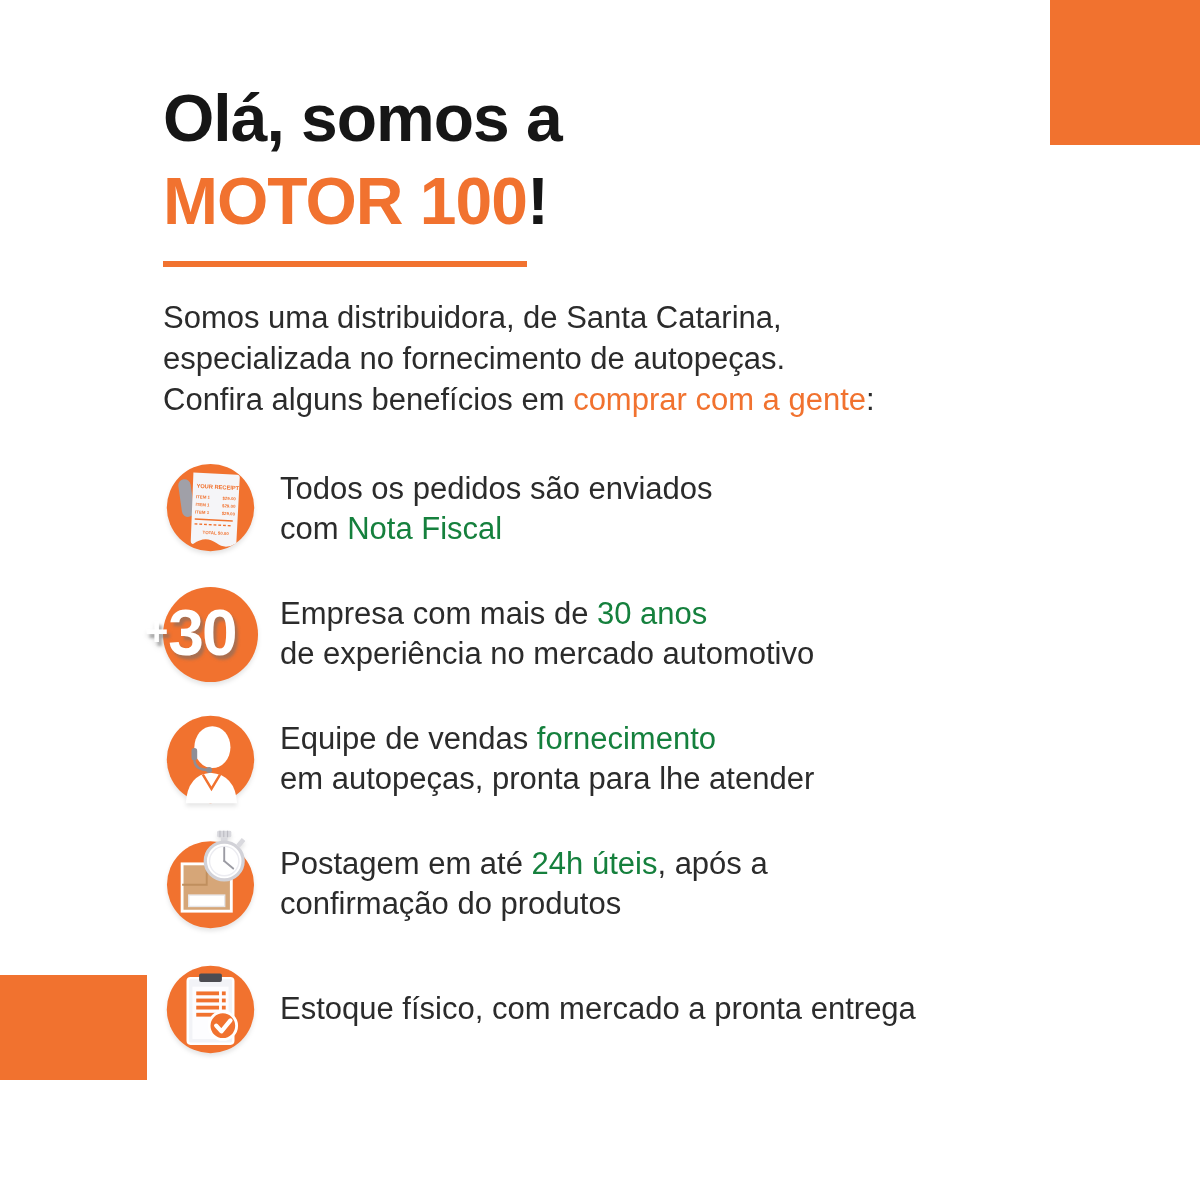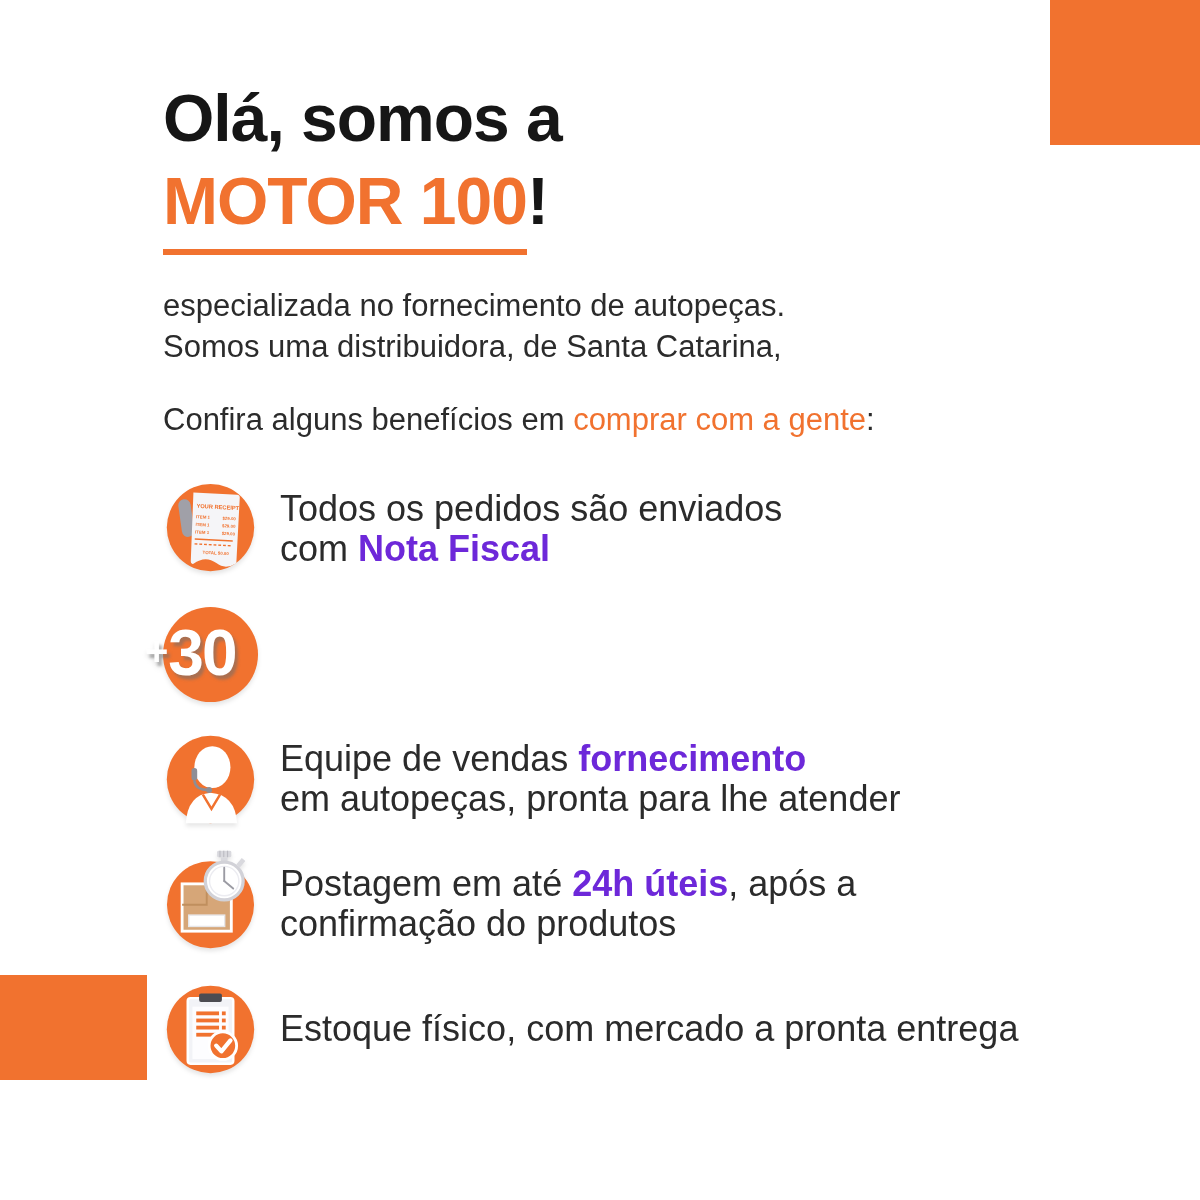--- a/index.html
+++ b/index.html
@@ -9,36 +9,36 @@
   
   .sq-tr{position:absolute;top:0;right:0;width:150px;height:145px;background:#F1722F;}
   .sq-bl{position:absolute;bottom:0;left:0;width:147px;height:105px;background:#F1722F;}
 
   .content{position:absolute;left:163px;top:84px;right:55px;}
 
   
   .title{font-weight:bold;font-size:66px;line-height:1.05;color:#161616;letter-spacing:-1px;margin:0;}
   .title .greet{display:block;margin-bottom:14px;}
   .brand-line{display:block;}
-  .brand{color:#F1722F;display:inline-block;padding-bottom:12px;border-bottom:6px solid #F1722F;}
+  .brand{color:#F1722F;display:inline-block;padding-bottom:24px;border-bottom:6px solid #F1722F;}
   .bang{color:#161616;}
 
   
   .intro{margin-top:30px;font-size:31px;line-height:41px;font-weight:300;color:#2b2b2b;}
-  .lead{margin-top:32px;font-size:31px;line-height:41px;font-weight:300;color:#2b2b2b;}
+  .lead{font-size:31px;line-height:41px;font-weight:300;color:#2b2b2b;}
   .accent{color:#F1722F;}
-  .hl{color:#6d28d9;font-weight:bold;}
+  .hl{color:#15803d;font-weight:normal;}
 
   
   .benefits{margin-top:42px;}
   .row{display:flex;align-items:center;gap:22px;margin-bottom:30px;min-height:95px;}
   .bicon{flex:0 0 95px;width:95px;height:95px;position:relative;overflow:visible;
          filter:drop-shadow(0 3px 2px rgba(0,0,0,0.10));}
   .bicon svg{display:block;}
-  .btext{font-size:36px;line-height:40px;font-weight:300;color:#2b2b2b;white-space:nowrap;}
+  .btext{font-size:31px;line-height:40px;font-weight:300;color:#2b2b2b;white-space:nowrap;}
 
   
   .plus30-circle{position:absolute;inset:0;border-radius:50%;background:#F1722F;}
   .plus30-text{position:absolute;left:-18px;top:50%;transform:translateY(-52%);
       color:#fff;font-weight:bold;white-space:nowrap;
       text-shadow:3px 4px 3px rgba(110,110,110,0.55);}
   .plus30-plus{font-size:40px;vertical-align:10px;}
   .plus30-num{font-size:64px;letter-spacing:-2px;}
 
   
@@ -57,22 +57,22 @@
   <div class="sq-bl"></div>
 
   <div class="content">
 
     <h1 class="title">
       <span class="greet">Olá, somos a</span>
       <span class="brand-line"><span class="brand">MOTOR 100</span><span class="bang">!</span></span>
     </h1>
 
     <div class="intro">
+      <div>Somos uma distribuidora, de Santa Catarina,</div>
       <div>especializada no fornecimento de autopeças.</div>
-      <div>Somos uma distribuidora, de Santa Catarina,</div>
     </div>
 
     <div class="lead"><span>Confira alguns benefícios em </span><span class="accent">comprar com a gente</span><span>:</span></div>
 
     <div class="benefits">
 
       <div class="row">
         <div class="bicon">
           <svg width="95" height="95" viewBox="0 0 100 100" aria-hidden="true">
             <circle cx="50" cy="48" r="46" fill="#F1722F"></circle>
@@ -95,20 +95,24 @@
         <div class="btext">
           <div><span>Todos os pedidos são enviados</span></div>
           <div class="auto-hide-row"><span class="auto-hide">com </span><span class="hl auto-hide">Nota Fiscal</span></div>
         </div>
       </div>
 
       <div class="row">
         <div class="bicon">
           <div class="plus30-circle"></div>
           <span class="plus30-text"><span class="plus30-plus">+</span><span class="plus30-num">30</span></span>
+        </div>
+        <div class="btext">
+          <div><span>Empresa com mais de </span><span class="hl auto-hide">30 anos</span></div>
+          <div class="auto-hide-row"><span class="auto-hide">de experiência no mercado automotivo</span></div>
         </div>
       </div>
 
       <div class="row">
         <div class="bicon">
           <svg width="95" height="95" viewBox="0 0 100 100" aria-hidden="true">
             <circle cx="50" cy="50" r="46" fill="#F1722F"></circle>
             <ellipse cx="52" cy="37" rx="19" ry="22" fill="#ffffff"></ellipse>
             <path d="M24 96 Q26 66 50 64 Q76 66 78 96 Z" fill="#ffffff"></path>
             <path d="M42 66 L51 81 L60 66" stroke="#F1722F" stroke-width="2.6" fill="none"></path>

